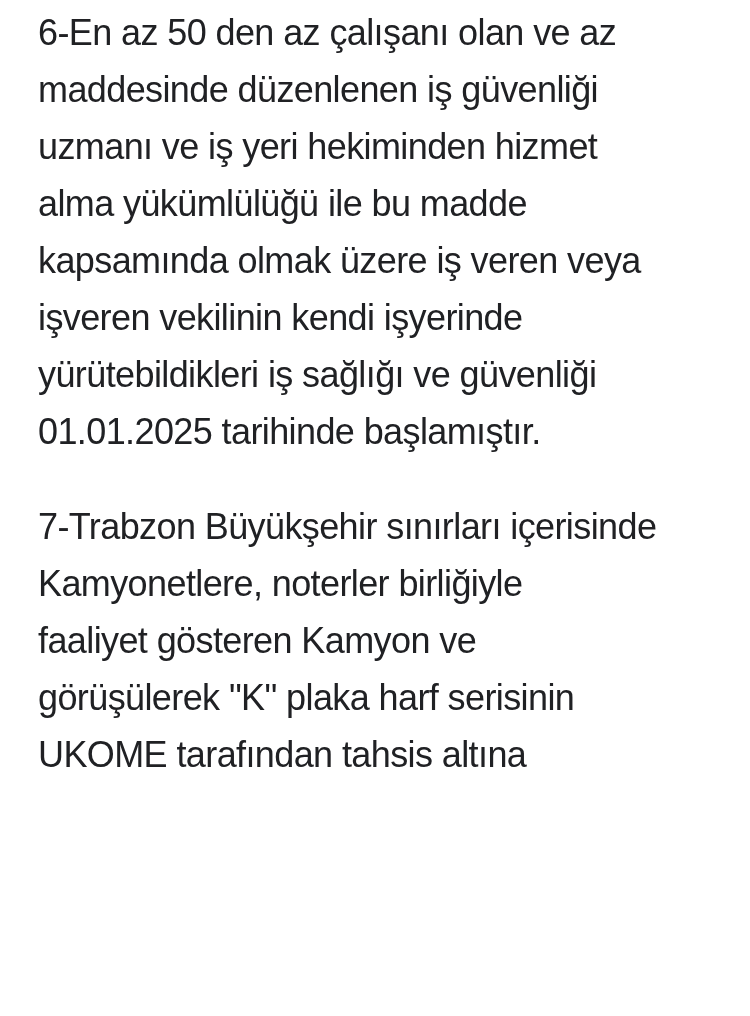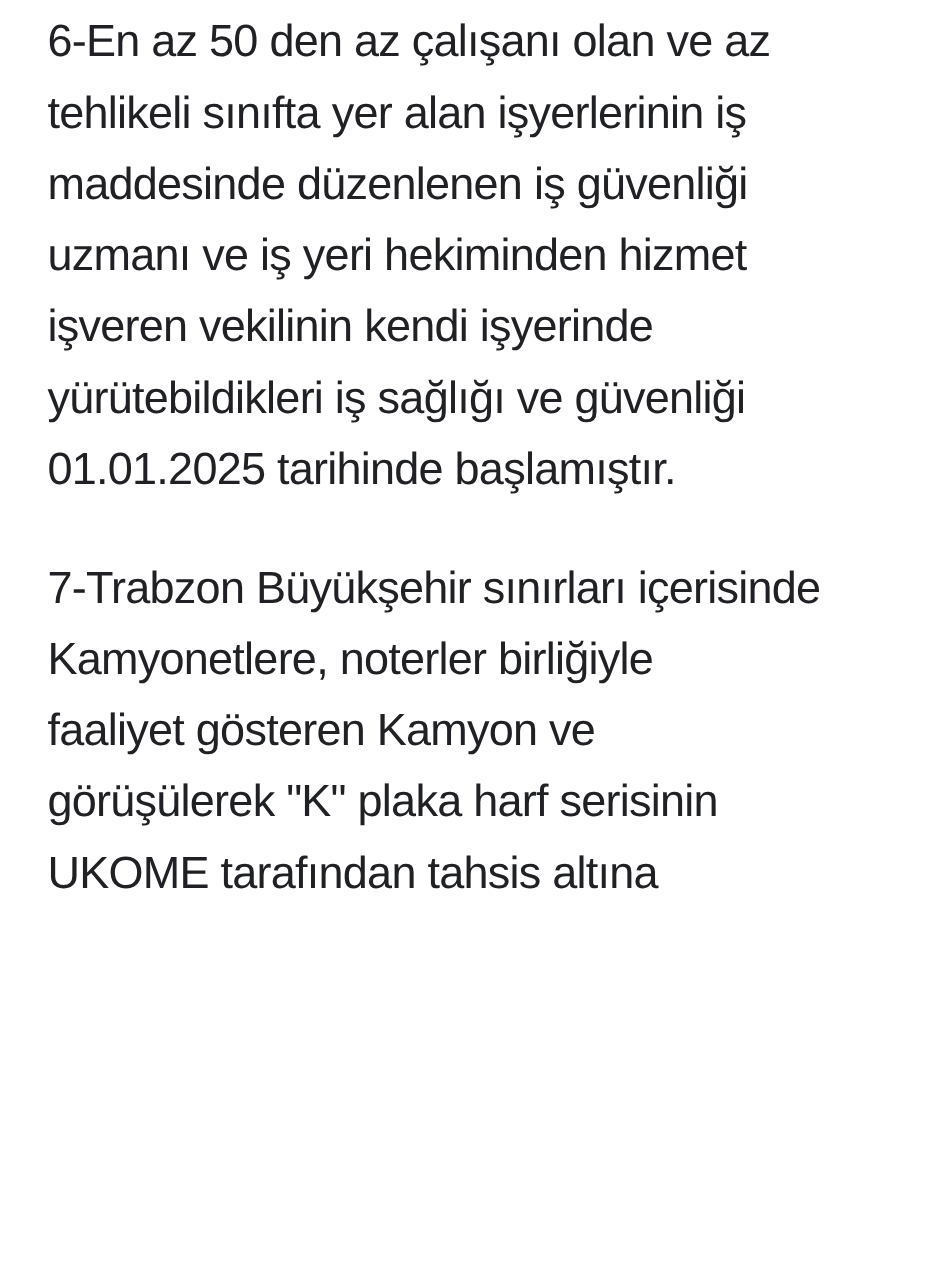--- a/index.html
+++ b/index.html
@@ -27,23 +27,24 @@
     white-space: nowrap;
     font-weight: 400;
   }
 </style>
 </head>
 <body>
 
 <main class="doc">
   <section class="paragraph">
       <div class="line">6-En az 50 den az çalışanı olan ve az</div>
-      <div class="line">tehlikeli sınıfta yer alan işyerlerinin iş</div>
       <div class="line">maddesinde düzenlenen iş güvenliği</div>
       <div class="line">uzmanı ve iş yeri hekiminden hizmet</div>
+      <div class="line">alma yükümlülüğü ile bu madde</div>
+      <div class="line">kapsamında olmak üzere iş veren veya</div>
       <div class="line">işveren vekilinin kendi işyerinde</div>
       <div class="line">yürütebildikleri iş sağlığı ve güvenliği</div>
       <div class="line">01.01.2025 tarihinde başlamıştır.</div>
     </section>
   <section class="paragraph">
       <div class="line">7-Trabzon Büyükşehir sınırları içerisinde</div>
       <div class="line">Kamyonetlere, noterler birliğiyle</div>
       <div class="line">faaliyet gösteren Kamyon ve</div>
       <div class="line">görüşülerek "K" plaka harf serisinin</div>
       <div class="line">UKOME tarafından tahsis altına</div>

